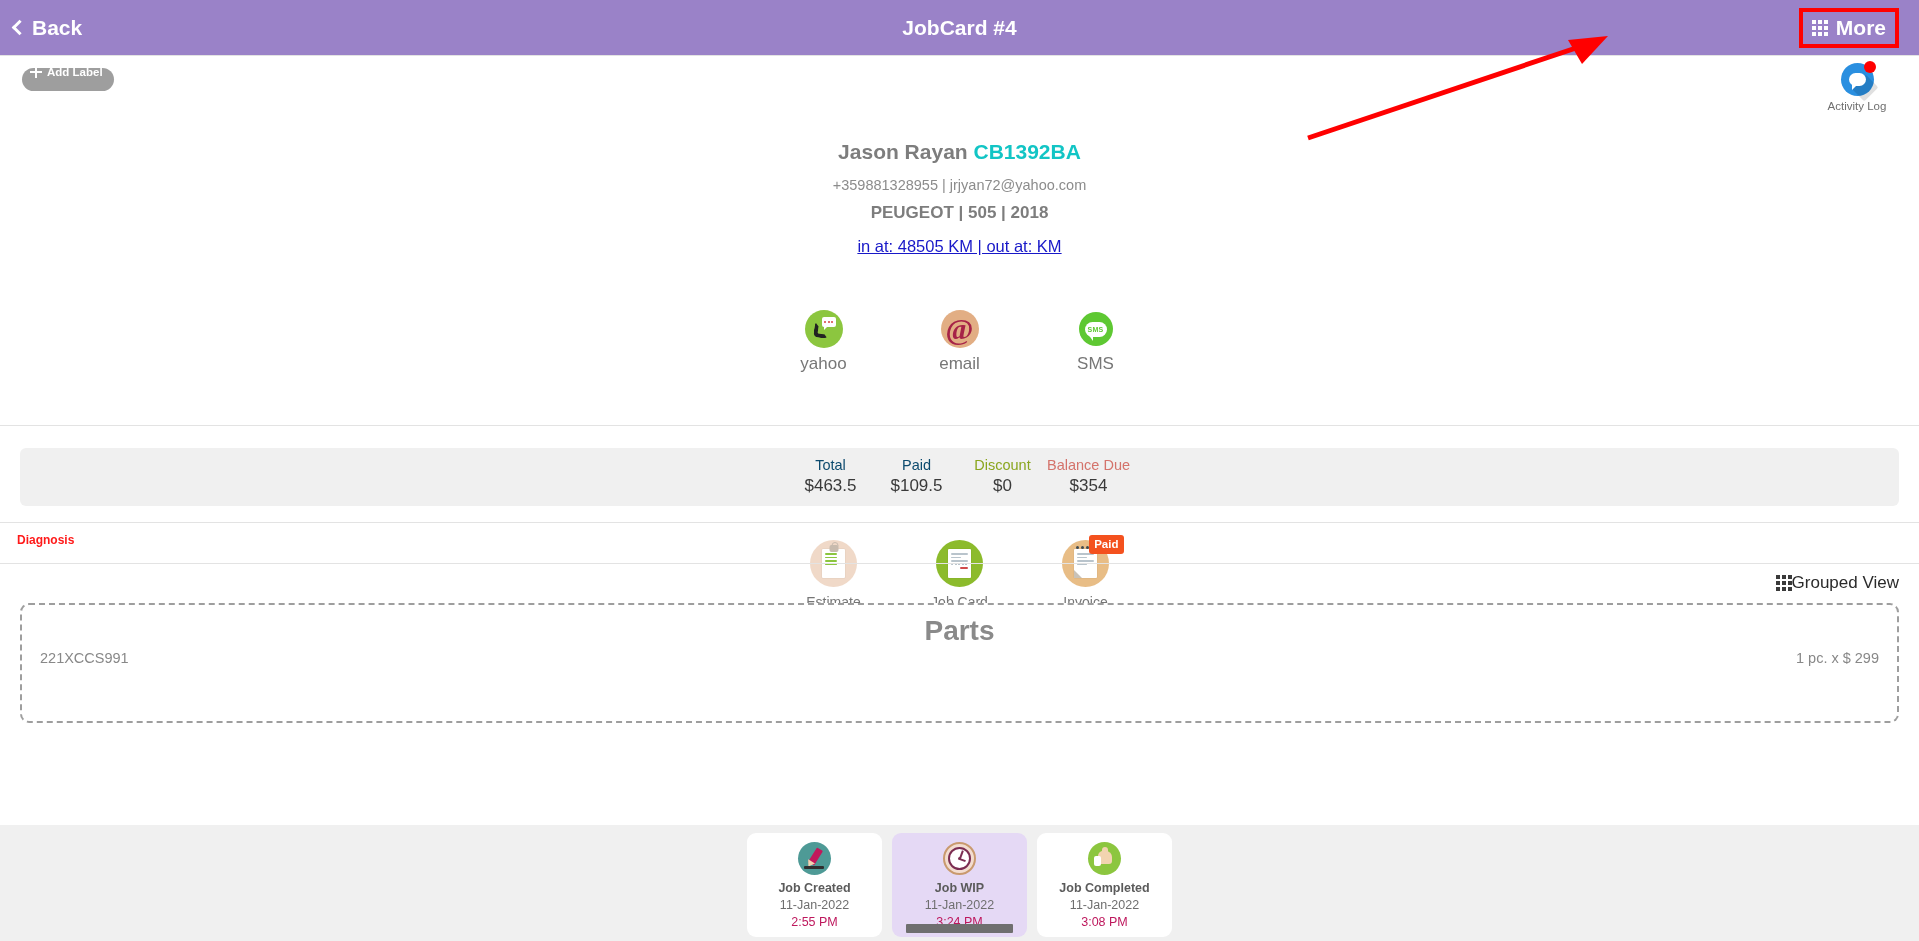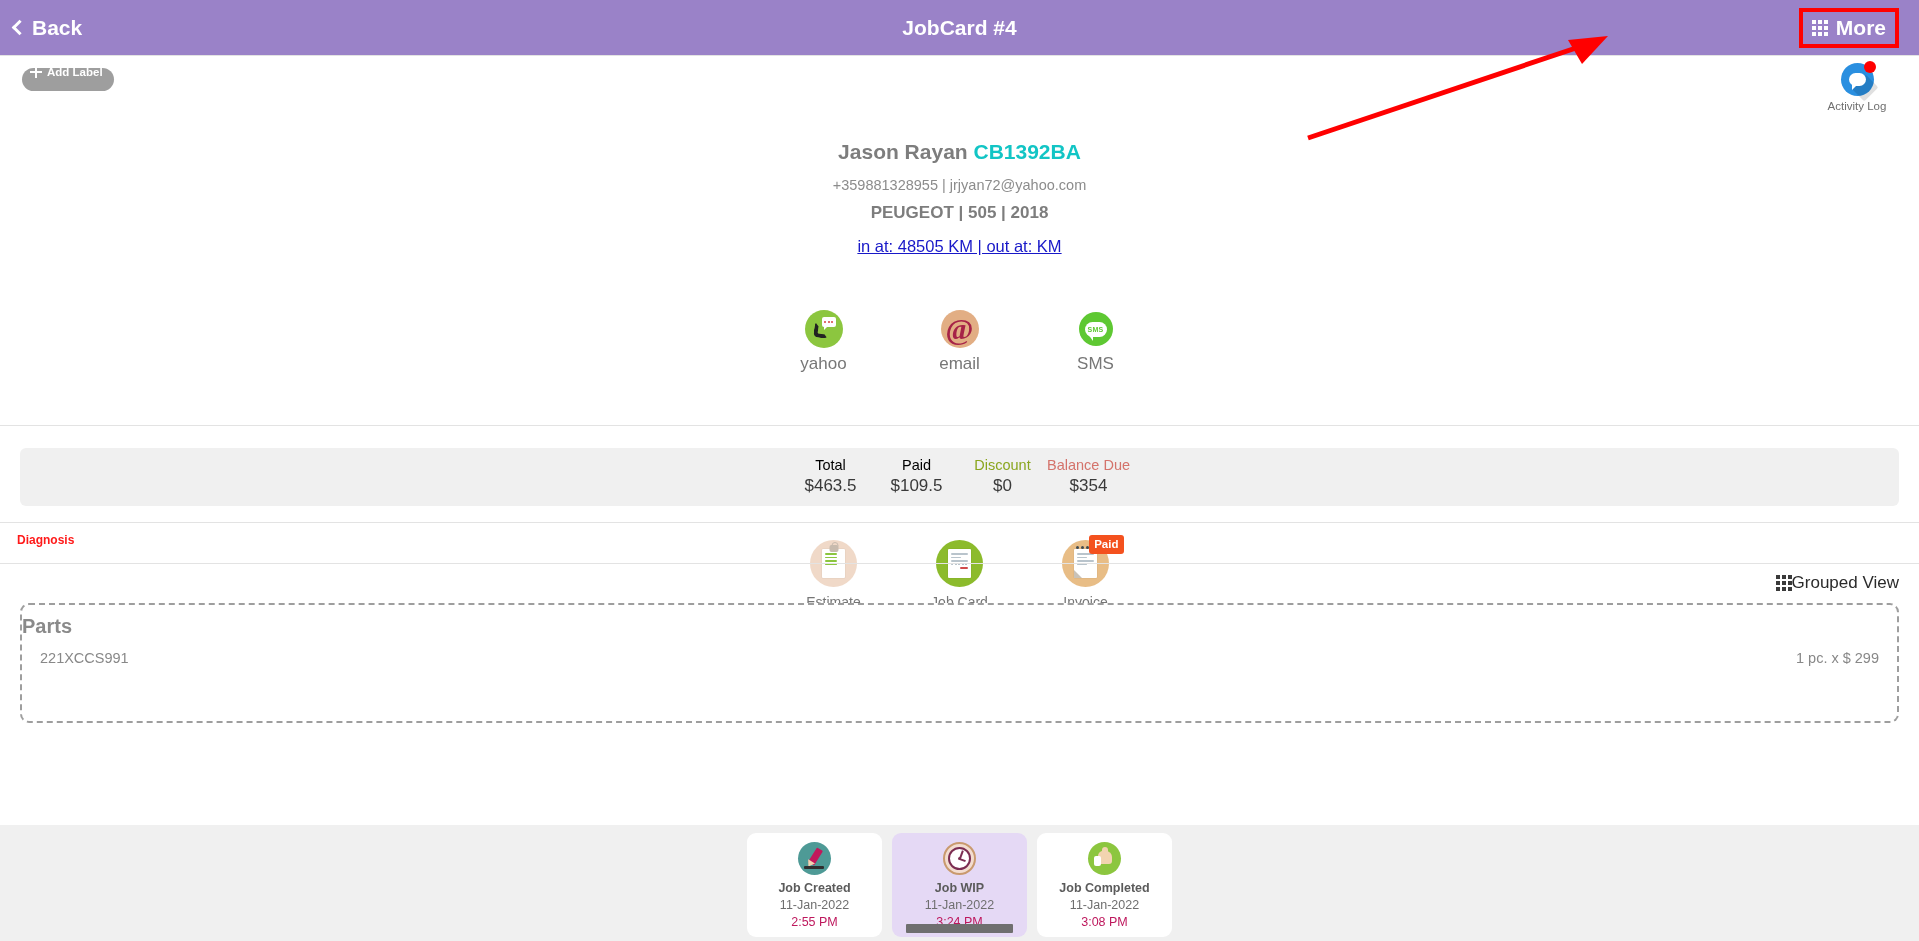--- a/index.html
+++ b/index.html
@@ -314,21 +314,21 @@
     background: #f0f0f0;
     border-radius: 6px;
     display: flex;
     align-items: center;
     justify-content: center;
     gap: 0;
   }
   .total-cell { width: 86px; text-align: center; }
   .total-cell .tl { font-size: 14.5px; line-height: 1.35; }
   .total-cell .tv { font-size: 17px; color: #3a3a3a; line-height: 1.35; }
-  .tl-muted    { color: #000000; }
+  .tl-muted    { color: #0c4a6e; }
   .tl-discount { color: #8aa61e; }
   .tl-balance  { color: #d4736b; }
 
   
   .doc-row {
     position: absolute;
     left: 0; right: 0;
     top: 540px;
     display: flex;
     justify-content: center;
@@ -430,22 +430,23 @@
     left: 20px;
     top: 603px;
     width: 1879px;
     height: 120px;
     border: 2px dashed #9e9e9e;
     border-radius: 9px;
     background: #ffffff;
     overflow: hidden;
   }
   .parts-title {
+    text-align: center;
     margin-top: 10px;
-    font-size: 20px;
+    font-size: 28px;
     font-weight: bold;
     color: #8a8a8a;
   }
   .part-row {
     position: absolute;
     left: 0; right: 0;
     top: 45px;
     display: flex;
     align-items: baseline;
     justify-content: space-between;

